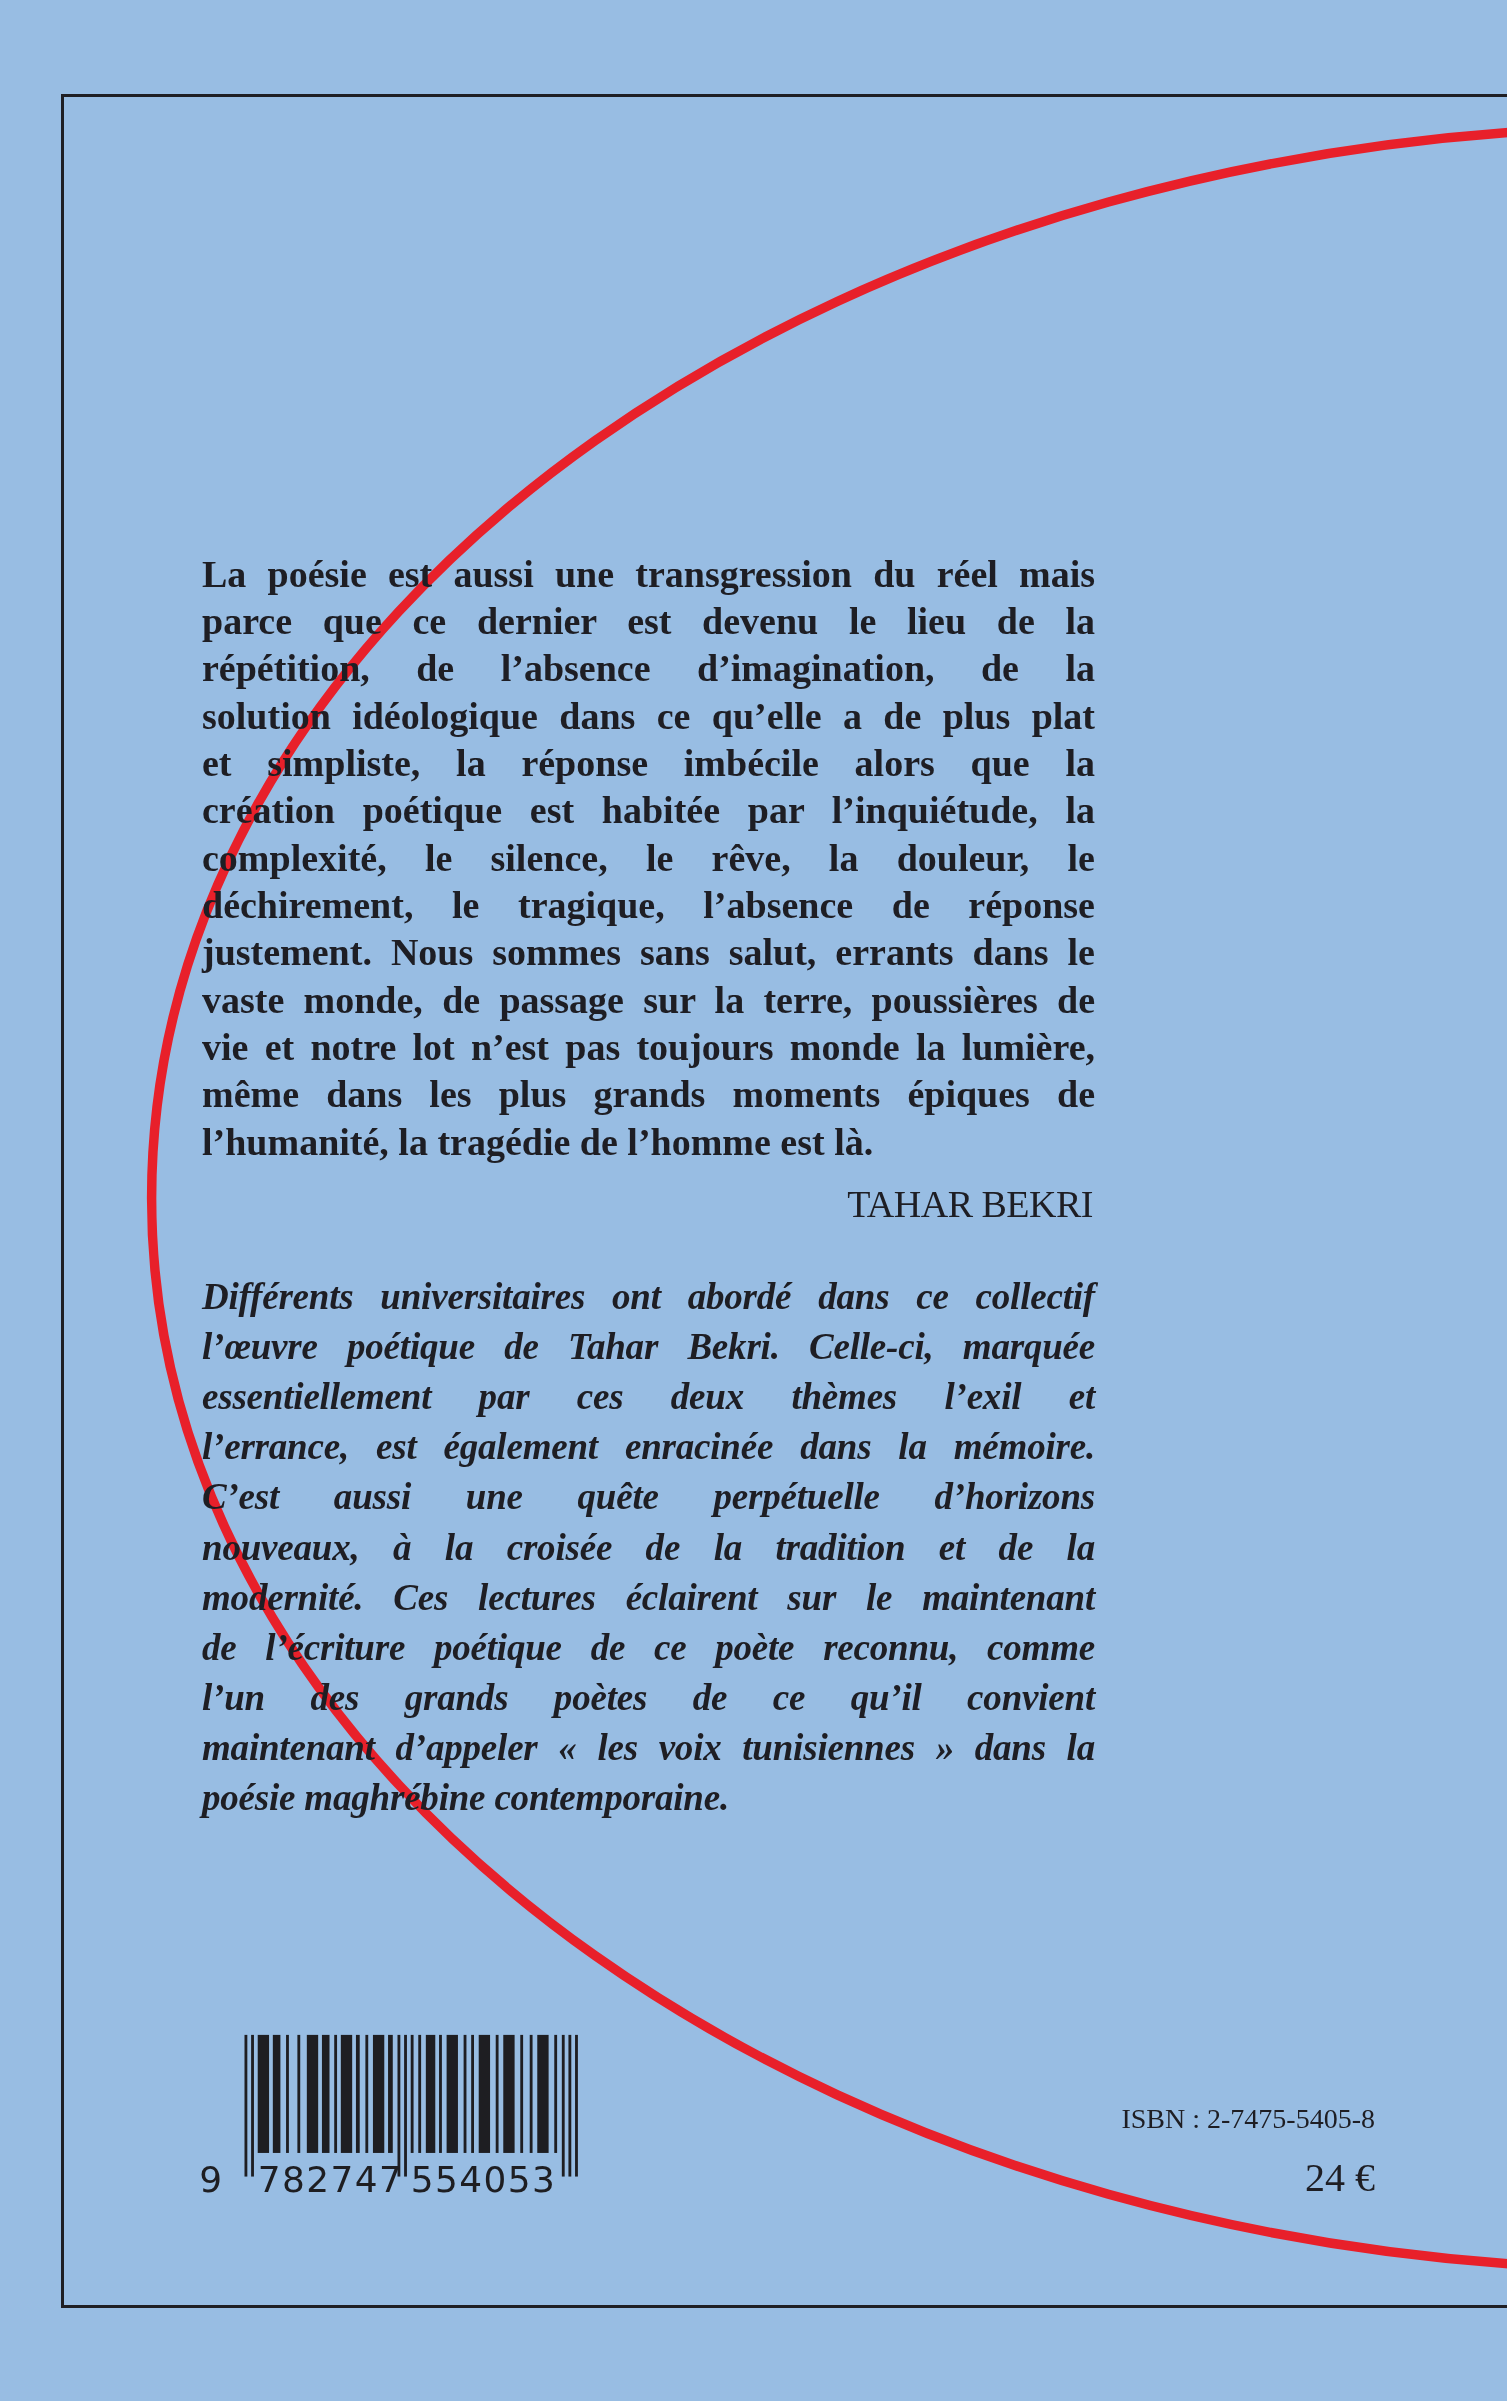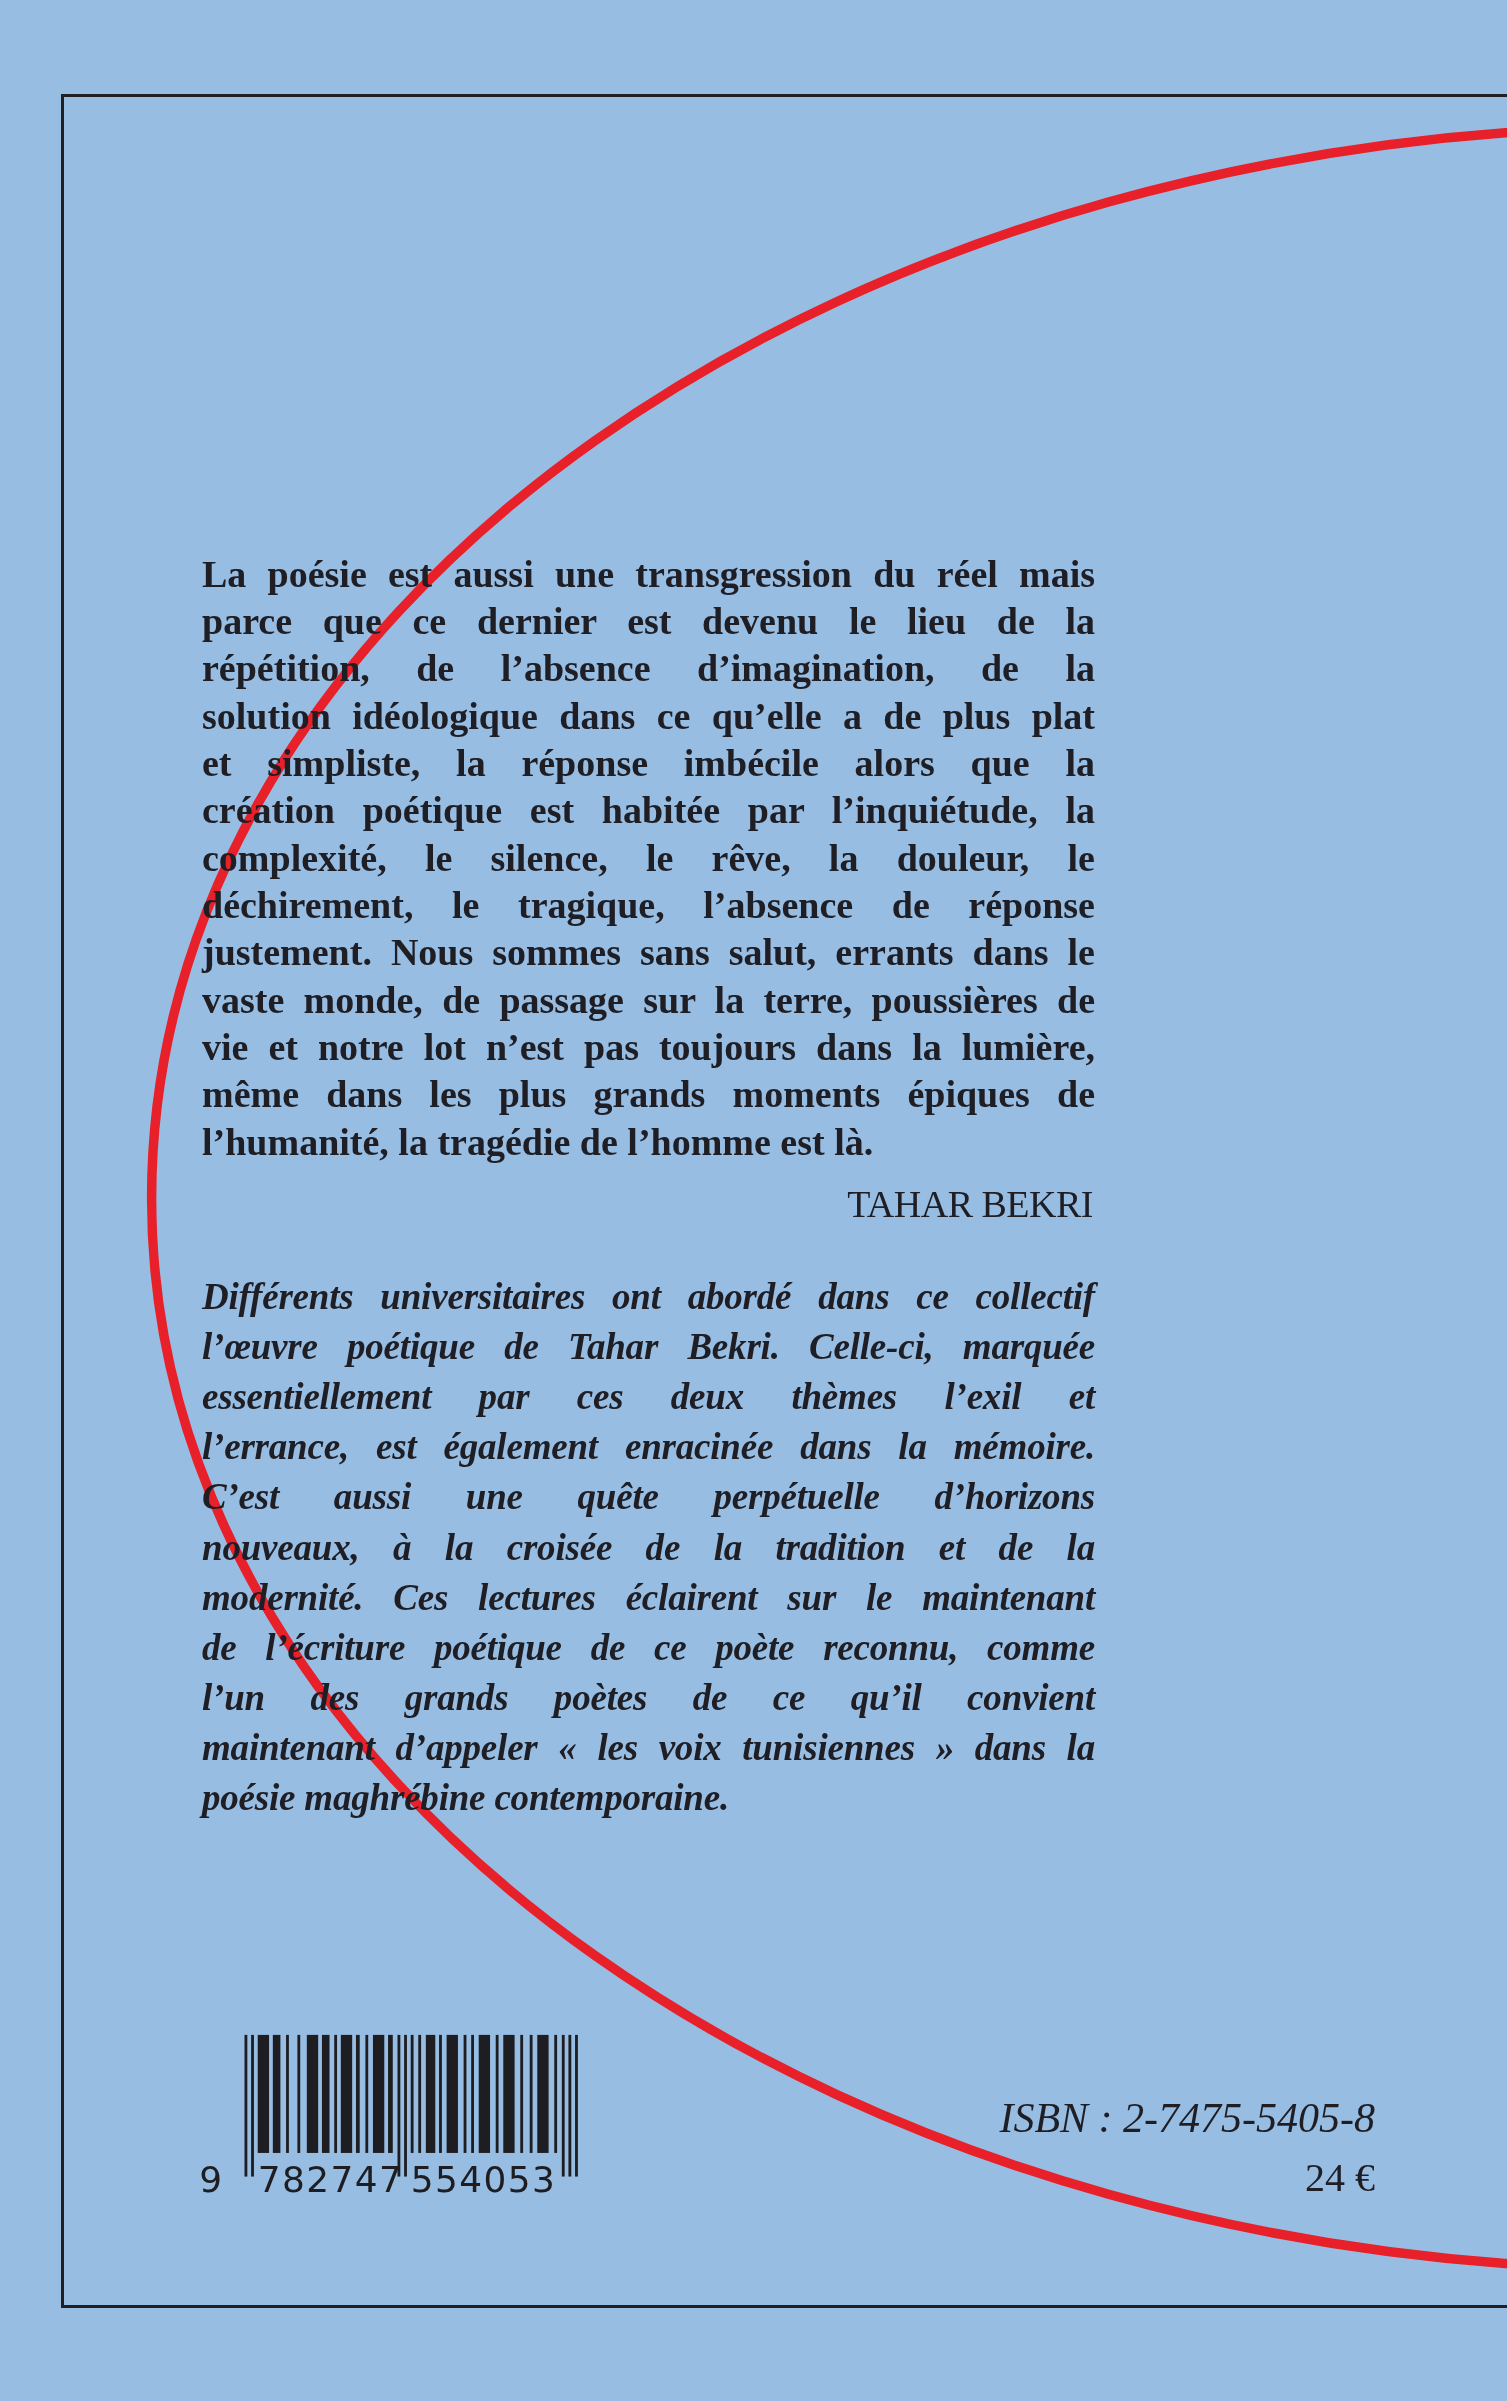--- a/index.html
+++ b/index.html
@@ -4,21 +4,21 @@
 <style>
   html, body { margin:0; padding:0; }
   body { width:1508px; height:2402px; background:#98bde3; position:relative; overflow:hidden; font-family:"Liberation Serif","DejaVu Serif",serif; color:#1e1e24; }
   .frame { position:absolute; left:61px; top:94px; width:1514px; height:2208px; border:3.8px solid #1f1f24; box-sizing:content-box; border-right:none; }
   svg.ellipse { position:absolute; left:0; top:0; width:1508px; height:2402px; pointer-events:none; }
   .line { position:absolute; left:202px; width:893px; white-space:nowrap; font-size:38px; line-height:47px; height:47px; text-align:justify; text-align-last:justify;font-weight:bold; }
   .line.last { text-align-last:left; }
   .italic .line { font-style:italic; font-size:37px; letter-spacing:-0.2px; }
   .author { position:absolute; right:415px; top:1181px; font-size:38px; line-height:47px; letter-spacing:-0.5px;margin-left:28px; }
   .barcode { position:absolute; left:197px; top:2033px; width:435px; height:170px; }
-  .isbn { position:absolute; right:133px; top:2095px; font-size:42px; line-height:47px;font-style:italic; }
+  .isbn { position:absolute; right:133px; top:2095px; font-size:28px; line-height:47px; }
   .price { position:absolute; right:133px; top:2154px; font-size:40px; line-height:47px;margin-left:40px; }
 </style>
 </head>
 <body>
 
 <div class="frame"></div>
 
 <svg class="ellipse" viewBox="0 0 1593 2538">
   <ellipse cx="1760" cy="1266" rx="1600" ry="1132" fill="none" stroke="#e8202a" stroke-width="10"></ellipse>
 </svg>
@@ -27,21 +27,21 @@
   <div class="line" style="top:551px">La poésie est aussi une transgression du réel mais</div>
   <div class="line" style="top:598px">parce que ce dernier est devenu le lieu de la</div>
   <div class="line" style="top:645px">répétition, de l’absence d’imagination, de la</div>
   <div class="line" style="top:693px">solution idéologique dans ce qu’elle a de plus plat</div>
   <div class="line" style="top:740px">et simpliste, la réponse imbécile alors que la</div>
   <div class="line" style="top:787px">création poétique est habitée par l’inquiétude, la</div>
   <div class="line" style="top:835px">complexité, le silence, le rêve, la douleur, le</div>
   <div class="line" style="top:882px">déchirement, le tragique, l’absence de réponse</div>
   <div class="line" style="top:929px">justement. Nous sommes sans salut, errants dans le</div>
   <div class="line" style="top:977px">vaste monde, de passage sur la terre, poussières de</div>
-  <div class="line" style="top:1024px">vie et notre lot n’est pas toujours dans la lumière,</div>
+  <div class="line" style="top:1024px">vie et notre lot n’est pas toujours monde la lumière,</div>
   <div class="line" style="top:1071px">même dans les plus grands moments épiques de</div>
   <div class="line last" style="top:1119px">l’humanité, la tragédie de l’homme est là.</div>
 </div>
 
 <div class="author">TAHAR BEKRI</div>
 
 <div class="italic">
   <div class="line" style="top:1273px">Différents universitaires ont abordé dans ce collectif</div>
   <div class="line" style="top:1323px">l’œuvre poétique de Tahar Bekri. Celle-ci, marquée</div>
   <div class="line" style="top:1373px">essentiellement par ces deux thèmes l’exil et</div>

